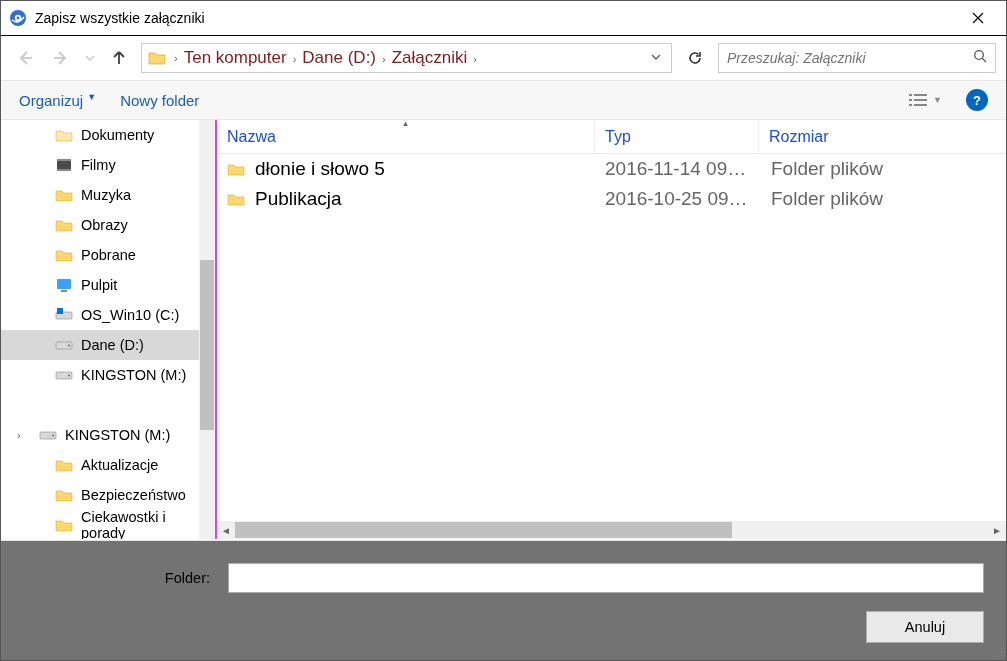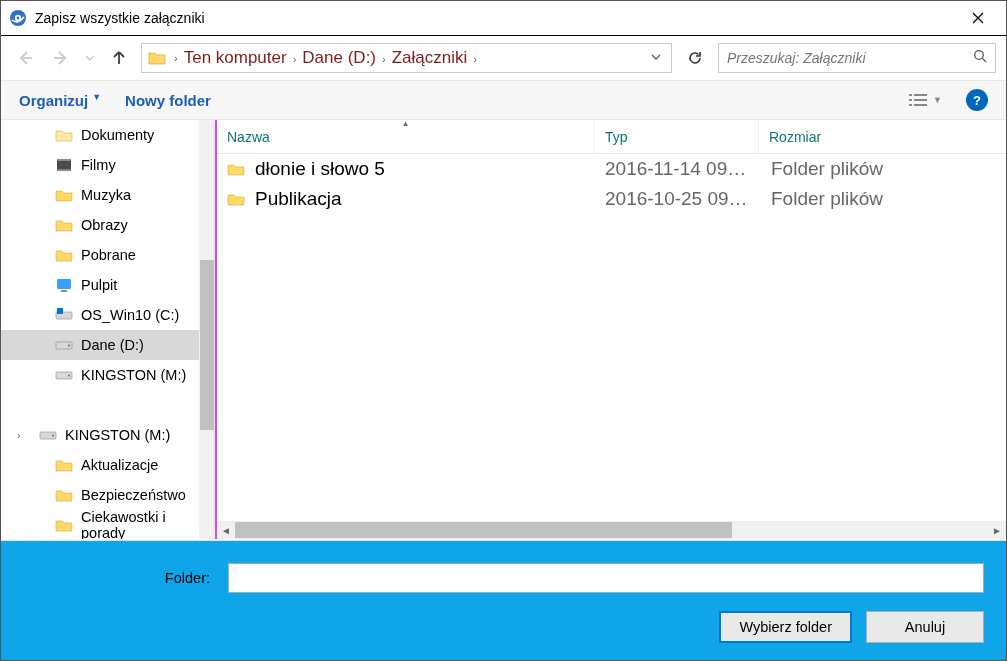--- a/index.html
+++ b/index.html
@@ -21,55 +21,55 @@
   .crumb-sep { color: #606060; padding: 0 2px; font-size: 11px; }
   .path-box .spacer { flex: 1; }
   .path-dd { color: #606060; padding: 0 6px; cursor: pointer; font-size: 11px; }
   .refresh { width: 30px; height: 30px; display: flex; align-items: center; justify-content: center; cursor: pointer; color: #333; font-size: 15px; }
   .searchbox { width: 278px; height: 30px; border: 1px solid #ccc; display: flex; align-items: center; padding: 0 8px; background: #fff; }
   .searchbox input { flex: 1; border: none; outline: none; font-size: 14px; color: #555; font-style: italic; background: transparent; }
   .searchbox .sicon { color: #555; cursor: pointer; }
 
   
   .toolbar { height: 40px; background: #f7f7f7; border-top: 1px solid #e8e8e8; border-bottom: 1px solid #e8e8e8; display: flex; align-items: center; padding: 0 18px; gap: 24px; }
-  .toolbar .tbtn { font-size: 15px; color: #1a5fb4; cursor: pointer; display: flex; align-items: flex-start; gap: 4px; font-weight: bold; }
+  .toolbar .tbtn { font-size: 15px; color: #1a5fb4; cursor: pointer; display: flex; align-items: flex-start; gap: 4px; }
   .toolbar .tbtn .dd { font-size: 9px; color: #1a5fb4; }
   .toolbar .spacer { flex: 1; }
   .toolbar .view-dd { display:flex; align-items:center; gap:6px; cursor:pointer; color:#888;}
   .toolbar .help { width: 22px; height: 22px; border-radius: 50%; background: #0067c0; color: #fff; display: flex; align-items: center; justify-content: center; font-size: 13px; font-weight: bold; cursor: pointer; }
 
   
   .main { display: flex; height: 419px; }
   .sidebar { width: 216px; position: relative; overflow: hidden; border-right: 2px solid #d946ef; }
   .sideitems { position: absolute; left:0; right:16px; top:0; }
   .sideitem { height: 30px; display: flex; align-items: center; padding-left: 38px; font-size: 14.5px; color: #000; cursor: pointer; gap: 8px; position: relative; }
   .sideitem.indent { padding-left: 54px; }
   .sideitem.selected { background: #d8d8d8; }
   .sideitem .sicon { width: 18px; height: 18px; flex-shrink: 0; }
   .sideitem .arrow { position:absolute; left:16px; font-size:11px; color:#666; }
   .sidebar .vscroll { position: absolute; right:0; top:0; bottom:0; width:16px; background: #f0f0f0; }
   .sidebar .vscroll .thumb { position:absolute; left:1px; right:1px; top:140px; height:170px; background:#c0c0c0; }
 
   .content { flex:1; display:flex; flex-direction:column; position:relative; }
-  .colheaders { height: 34px; display: flex; align-items: center; border-bottom: 1px solid #e8e8e8; font-size: 14px; color: #0f766e; justify-content: space-between; }
+  .colheaders { height: 34px; display: flex; align-items: center; border-bottom: 1px solid #e8e8e8; font-size: 16px; color: #1d4ed8; justify-content: space-between; }
   .colh { padding: 0 10px; cursor: pointer; height: 100%; display:flex; align-items:center; border-right:1px solid #f0f0f0; position:relative; }
   .colh.sort::after { content:"▴"; position:absolute; top:-2px; left:50%; transform:translateX(-50%); font-size:9px; color:#666;}
   .rows { flex:1; overflow:hidden; }
   .row { height: 30px; display:flex; align-items:center; font-size:19px; color:#000; cursor:pointer; }
   .row .cell { padding: 0 10px; overflow:hidden; white-space:nowrap; text-overflow:ellipsis; }
   .row .cell.name { display:flex; align-items:center; gap:10px; }
   .row .cell .fico { width:18px; height:18px; flex-shrink:0; }
   .row .muted { color:#666; }
   .content .hscroll { height: 18px; background:#f0f0f0; display:flex; align-items:center; position:relative;}
   .content .hscroll .arrow-l, .content .hscroll .arrow-r { width:18px; text-align:center; font-size:10px; color:#666; cursor:pointer;}
   .content .hscroll .track { flex:1; height:18px; position:relative;}
   .content .hscroll .thumb { position:absolute; left:0; top:1px; bottom:1px; width:66%; background:#c0c0c0;}
 
   
-  .bottom { position:absolute; left:0; right:0; bottom:0; height:120px; background:#0ea5e9; border-top:1px solid #e5e5e5; padding: 22px 22px; }
+  .bottom { position:absolute; left:0; right:0; bottom:0; height:120px; background:#737373; border-top:1px solid #e5e5e5; padding: 22px 22px; }
   .folder-row { display:flex; align-items:center; gap:10px; margin-bottom:18px; }
   .folder-row label { font-size:14.5px; color:#000; width:195px; text-align:right; padding-right:8px;}
   .folder-row input { flex:1; height:30px; border:1px solid #aaa; padding:0 6px; font-size:14px; background:#fff; }
   .btn-row { display:flex; justify-content:flex-end; gap:14px; }
   .btn { height:32px; min-width:118px; border:1px solid #adadad; background:#e9e9e9; font-size:14.5px; cursor:pointer; padding:0 18px;}
   .btn.primary { border:2px solid #0078d4; background:#e9e9e9; }
   .resize-grip { position:absolute; right:2px; bottom:2px; width:14px; height:14px; opacity:.4;}
 
   
   .svgico { display:block; }
@@ -321,21 +321,20 @@
     </div>
   </div>
 </div>
 
 <div class="bottom">
   <div class="folder-row">
     <label>Folder:</label>
     <input type="text" value="" style="">
   </div>
   <div class="btn-row">
-    <button class="btn primary">Wybierz folder</button>
     <button class="btn">Anuluj</button>
   </div>
   <svg class="resize-grip" viewBox="0 0 14 14">
     <circle cx="12" cy="4" r="1" fill="#888"></circle>
       <circle cx="8" cy="8" r="1" fill="#888"></circle>
       <circle cx="12" cy="8" r="1" fill="#888"></circle>
     <circle cx="4" cy="12" r="1" fill="#888"></circle>
       <circle cx="8" cy="12" r="1" fill="#888"></circle>
       <circle cx="12" cy="12" r="1" fill="#888"></circle>
   </svg>

